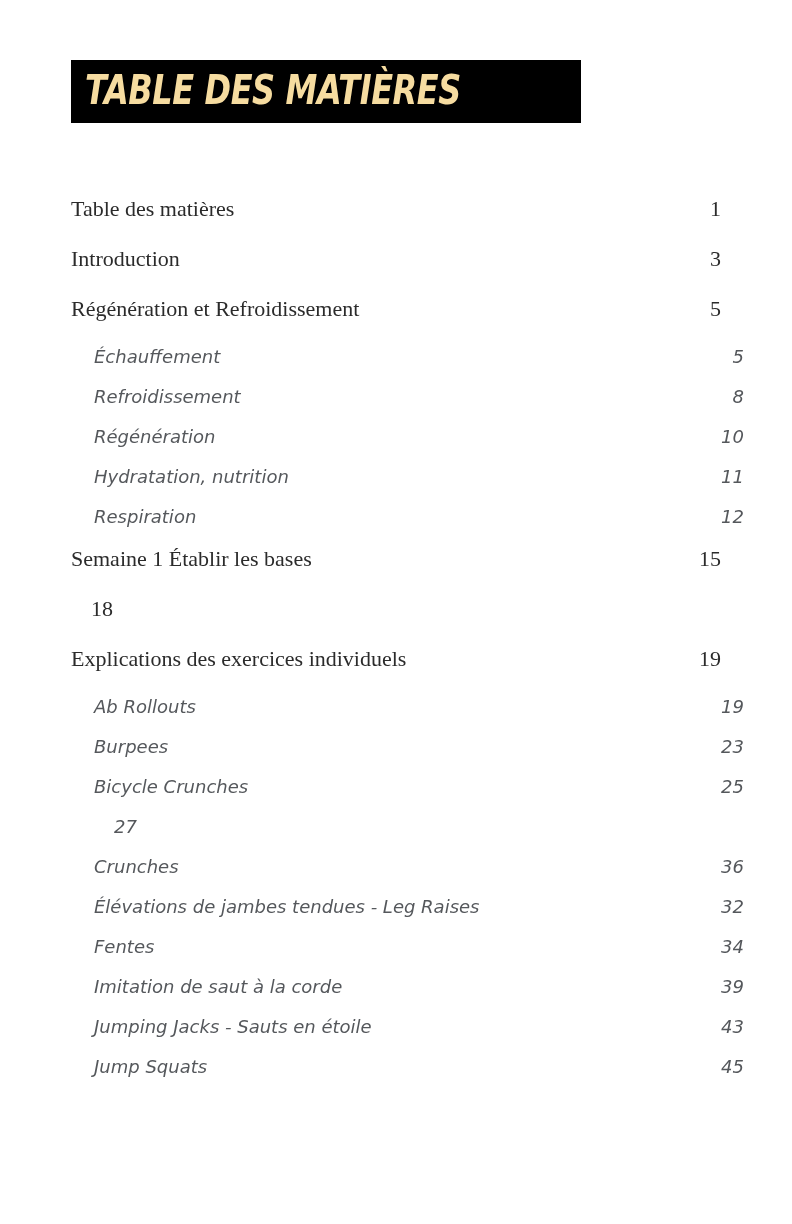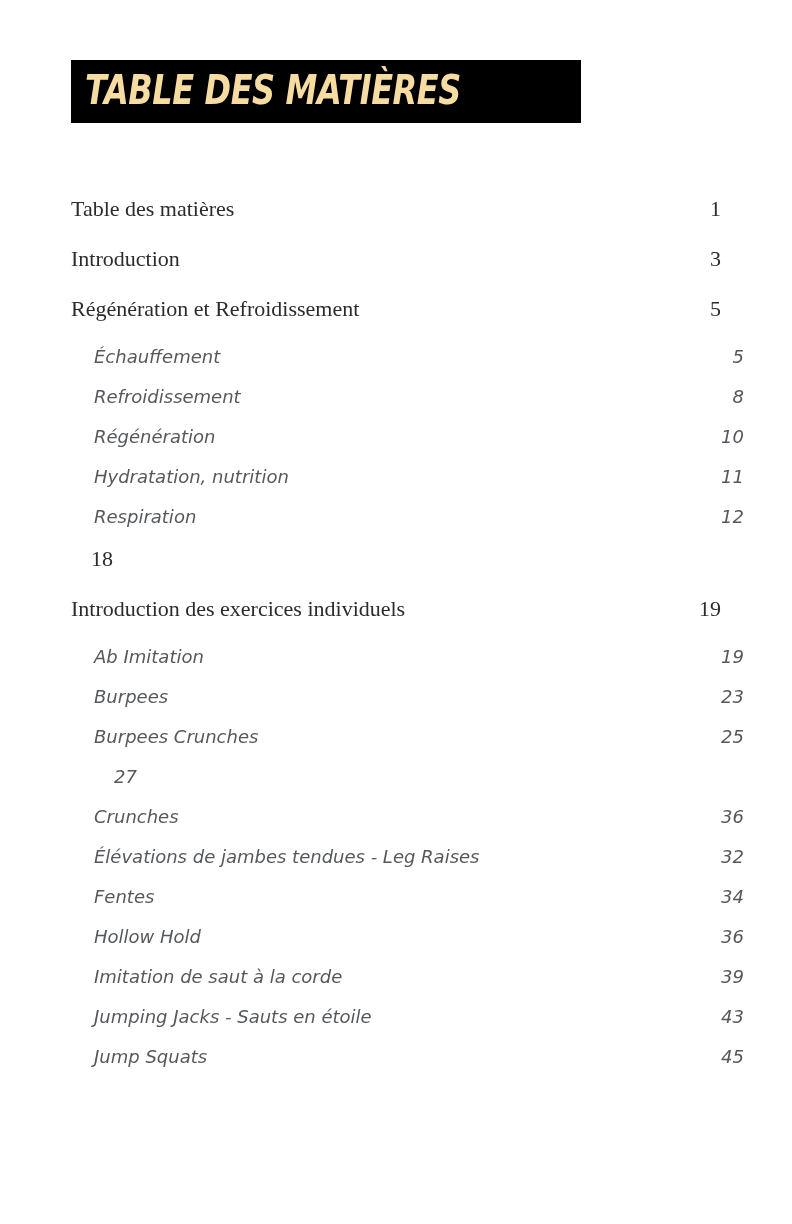--- a/index.html
+++ b/index.html
@@ -121,58 +121,58 @@
       </div>
       <div class="toc-row level-2">
         <span class="toc-label">Hydratation, nutrition</span>
         <span class="toc-page">11</span>
       </div>
       <div class="toc-row level-2">
         <span class="toc-label">Respiration</span>
         <span class="toc-page">12</span>
       </div>
       <div class="toc-row level-1">
+        <span class="toc-label">Semaine 1 Établir les bases</span>
+        <span class="toc-page">15</span>
+      </div>
+      <div class="toc-row level-1">
         <span class="toc-page">18</span>
       </div>
       <div class="toc-row level-1">
-        <span class="toc-label">Introduction des exercices individuels</span>
+        <span class="toc-label">Explications des exercices individuels</span>
         <span class="toc-page">19</span>
       </div>
       <div class="toc-row level-2">
-        <span class="toc-label">Ab Imitation</span>
+        <span class="toc-label">Ab Rollouts</span>
         <span class="toc-page">19</span>
       </div>
       <div class="toc-row level-2">
         <span class="toc-label">Burpees</span>
         <span class="toc-page">23</span>
       </div>
       <div class="toc-row level-2">
-        <span class="toc-label">Burpees Crunches</span>
+        <span class="toc-label">Bicycle Crunches</span>
         <span class="toc-page">25</span>
       </div>
       <div class="toc-row level-2">
         <span class="toc-page">27</span>
       </div>
       <div class="toc-row level-2">
         <span class="toc-label">Crunches</span>
         <span class="toc-page">36</span>
       </div>
       <div class="toc-row level-2">
         <span class="toc-label">Élévations de jambes tendues  - Leg Raises</span>
         <span class="toc-page">32</span>
       </div>
       <div class="toc-row level-2">
         <span class="toc-label">Fentes</span>
         <span class="toc-page">34</span>
       </div>
       <div class="toc-row level-2">
-        <span class="toc-label">Hollow Hold</span>
-        <span class="toc-page">36</span>
-      </div>
-      <div class="toc-row level-2">
         <span class="toc-label">Imitation de saut à la corde</span>
         <span class="toc-page">39</span>
       </div>
       <div class="toc-row level-2">
         <span class="toc-label">Jumping Jacks - Sauts en étoile</span>
         <span class="toc-page">43</span>
       </div>
       <div class="toc-row level-2">
         <span class="toc-label">Jump Squats</span>
         <span class="toc-page">45</span>

